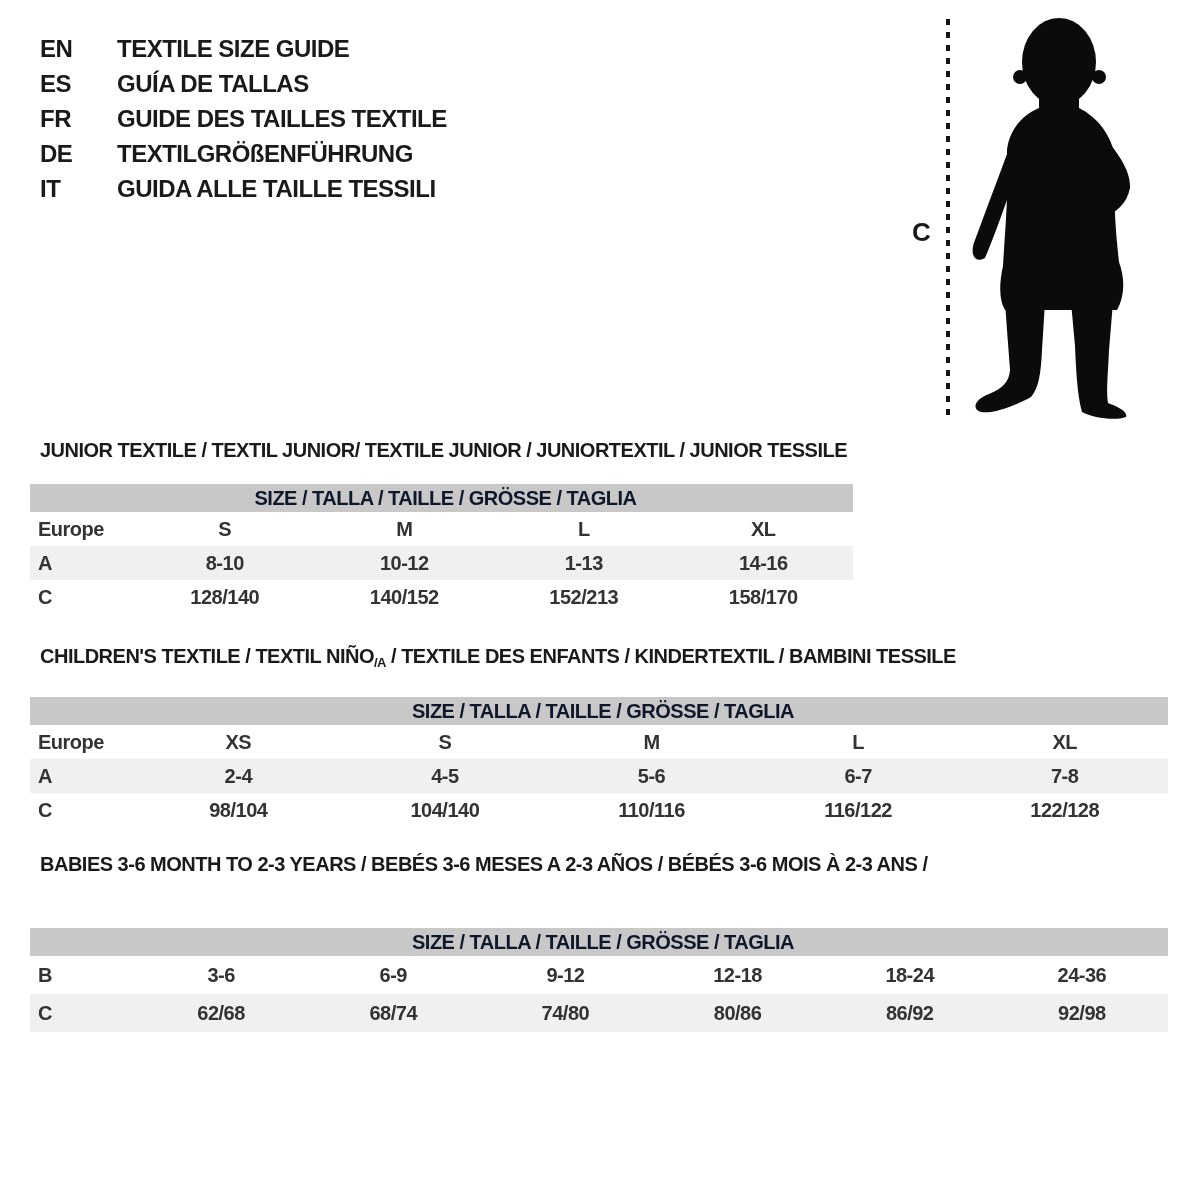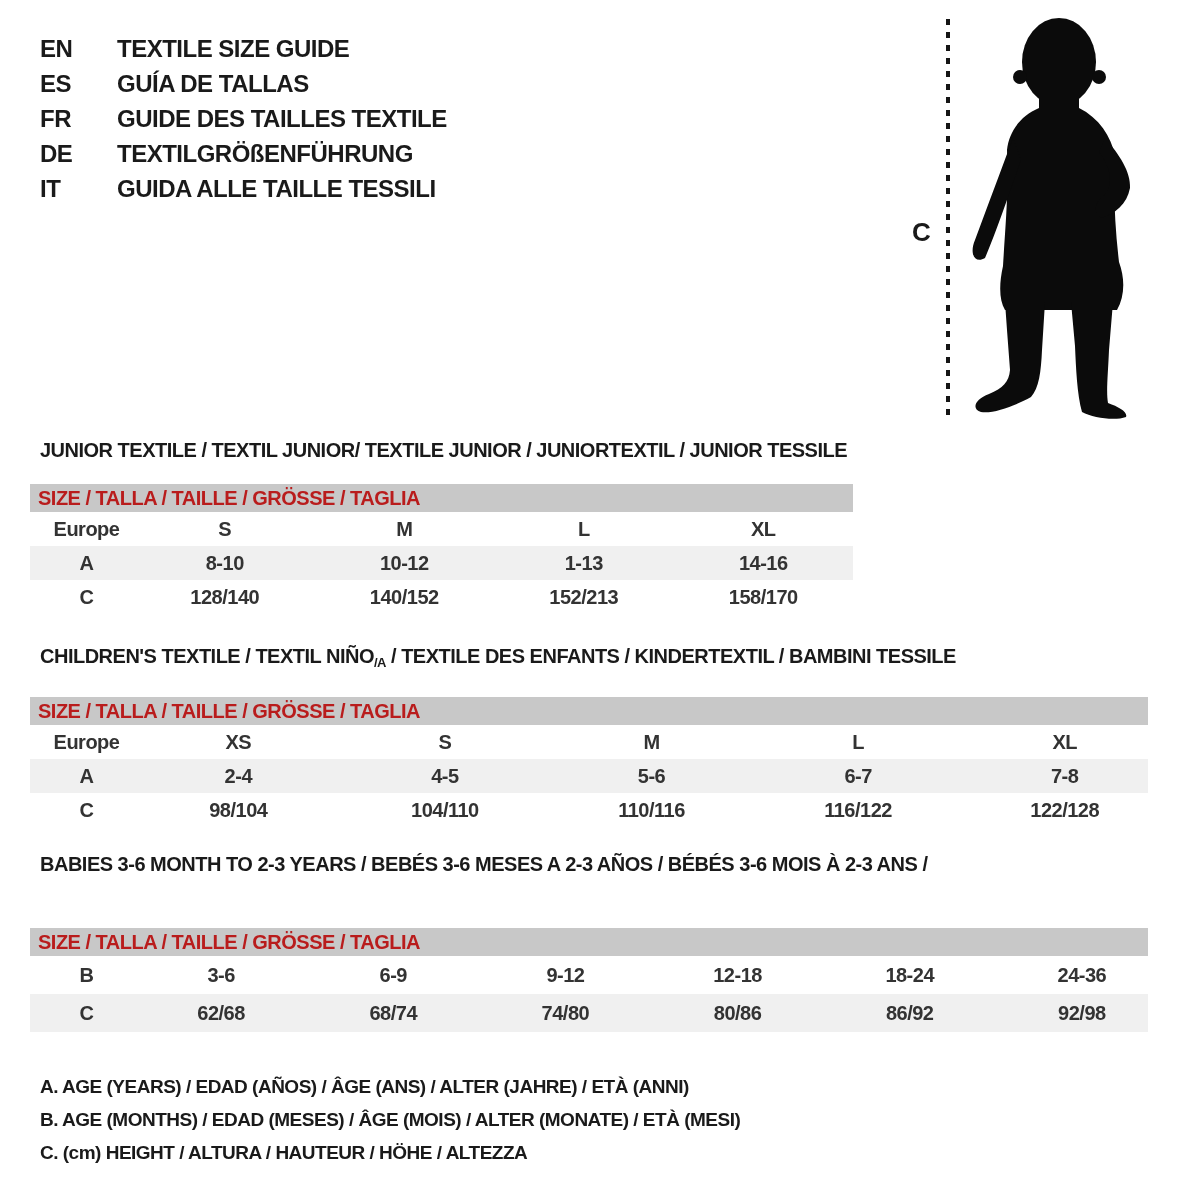--- a/index.html
+++ b/index.html
@@ -1,19 +1,20 @@
 <!DOCTYPE html>
 <html><head>
 <meta charset="utf-8">
 <style>
   html,body{margin:0;padding:0;background:#fff;}
   .page{
     position:relative;width:1148px;height:1200px;background:#ffffff;overflow:hidden;
     font-family:"Liberation Sans", sans-serif;font-weight:bold;letter-spacing:-0.5px;
     color:#1a1a1a;
+    padding-left:20px;
   }
   
   .langs{position:absolute;left:40px;top:31px;}
   .lang-row{display:flex;line-height:35px;font-size:24px;}
   .lang-code{width:77px;flex:0 0 77px;}
   
   .dash-line{
     position:absolute;left:946px;top:19px;width:4px;height:397px;
     background:repeating-linear-gradient(to bottom,#151515 0 6px,transparent 6px 13px);
   }
@@ -22,23 +23,23 @@
   
   .sec-title{position:absolute;left:40px;font-size:20px;line-height:20px;white-space:nowrap;}
   .sub-a{font-size:13px;vertical-align:-4px;}
   .two-line{line-height:31px;}
   
   table.sizes{position:absolute;border-collapse:collapse;table-layout:fixed;}
   table.sizes td{
     font-weight:bold;font-size:20px;color:#333333;text-align:center;
     padding:0;letter-spacing:-0.5px;white-space:nowrap;
   }
-  table.sizes td.lbl{text-align:center;padding-left:8px;}
+  table.sizes td.lbl{text-align:left;padding-left:8px;}
   table.sizes tr.bar td{
-    background:#c8c8c8;color:#b91c1c;text-align:left;padding-left:8px;font-size:20px;
+    background:#c8c8c8;color:#0f172a;text-align:center;padding-left:8px;font-size:20px;
   }
   table.sizes tr.alt td{background:#f0f0f0;}
   
   .notes{position:absolute;left:40px;top:1070px;font-size:19px;line-height:33px;}
 </style>
 </head>
 <body>
 
 <div class="page">
 
@@ -152,21 +153,21 @@
         <td class="lbl">A</td>
         <td>2-4</td>
         <td>4-5</td>
         <td>5-6</td>
         <td>6-7</td>
         <td>7-8</td>
       </tr>
       <tr style="height:34px">
         <td class="lbl">C</td>
         <td>98/104</td>
-        <td>104/110</td>
+        <td>104/140</td>
         <td>110/116</td>
         <td>116/122</td>
         <td>122/128</td>
       </tr>
     </tbody>
   </table>
 
   <div class="sec-title two-line" style="top:849px">
     <div>BABIES 3-6 MONTH TO 2-3 YEARS / BEBÉS 3-6 MESES A 2-3 AÑOS / BÉBÉS 3-6 MOIS À 2-3 ANS /</div>
   </div>
@@ -198,19 +199,14 @@
         <td>62/68</td>
         <td>68/74</td>
         <td>74/80</td>
         <td>80/86</td>
         <td>86/92</td>
         <td>92/98</td>
       </tr>
     </tbody>
   </table>
 
-  <div class="notes">
-    <div>A. AGE (YEARS) / EDAD (AÑOS) / ÂGE (ANS) / ALTER (JAHRE) / ETÀ (ANNI)</div>
-    <div>B. AGE (MONTHS) / EDAD (MESES) / ÂGE (MOIS) / ALTER (MONATE) / ETÀ (MESI)</div>
-    <div>C. (cm) HEIGHT / ALTURA / HAUTEUR / HÖHE / ALTEZZA</div>
-  </div>
 
 </div>
 
 </body></html>

